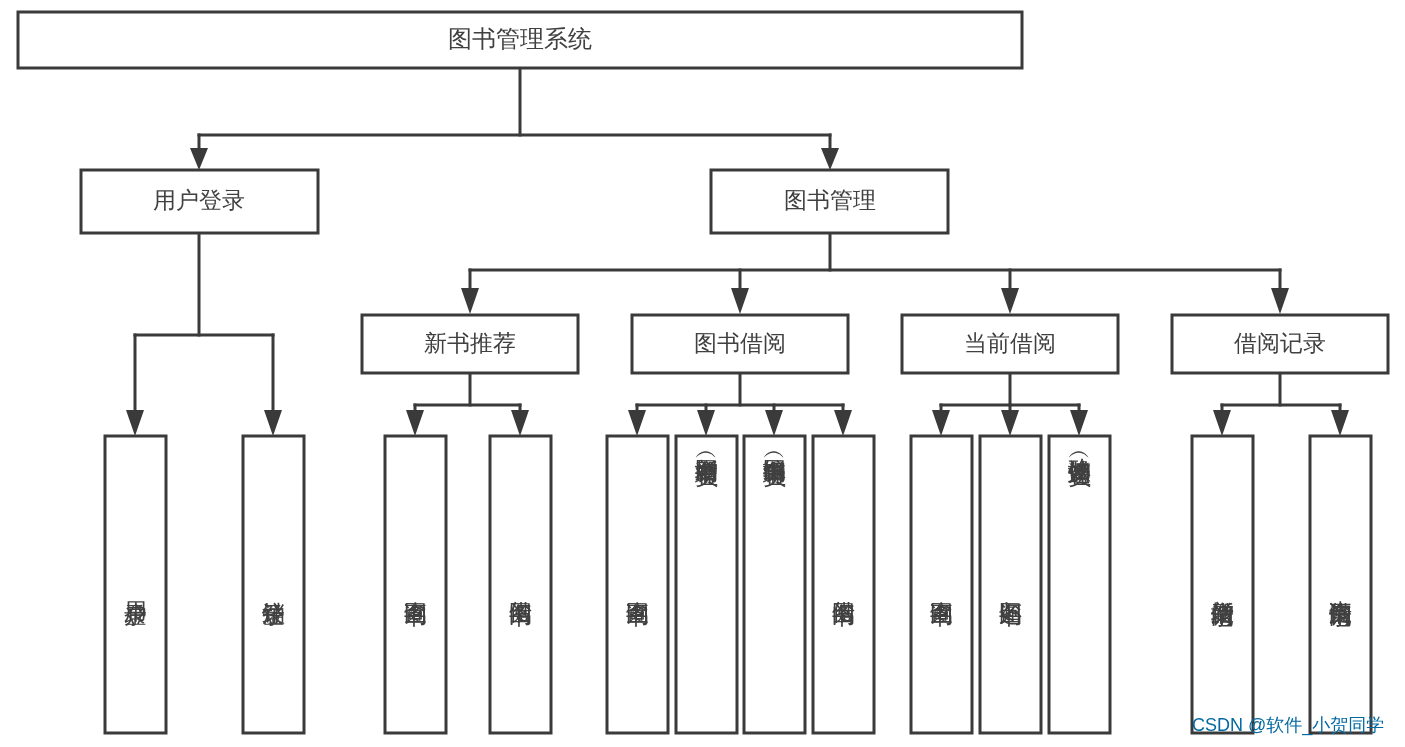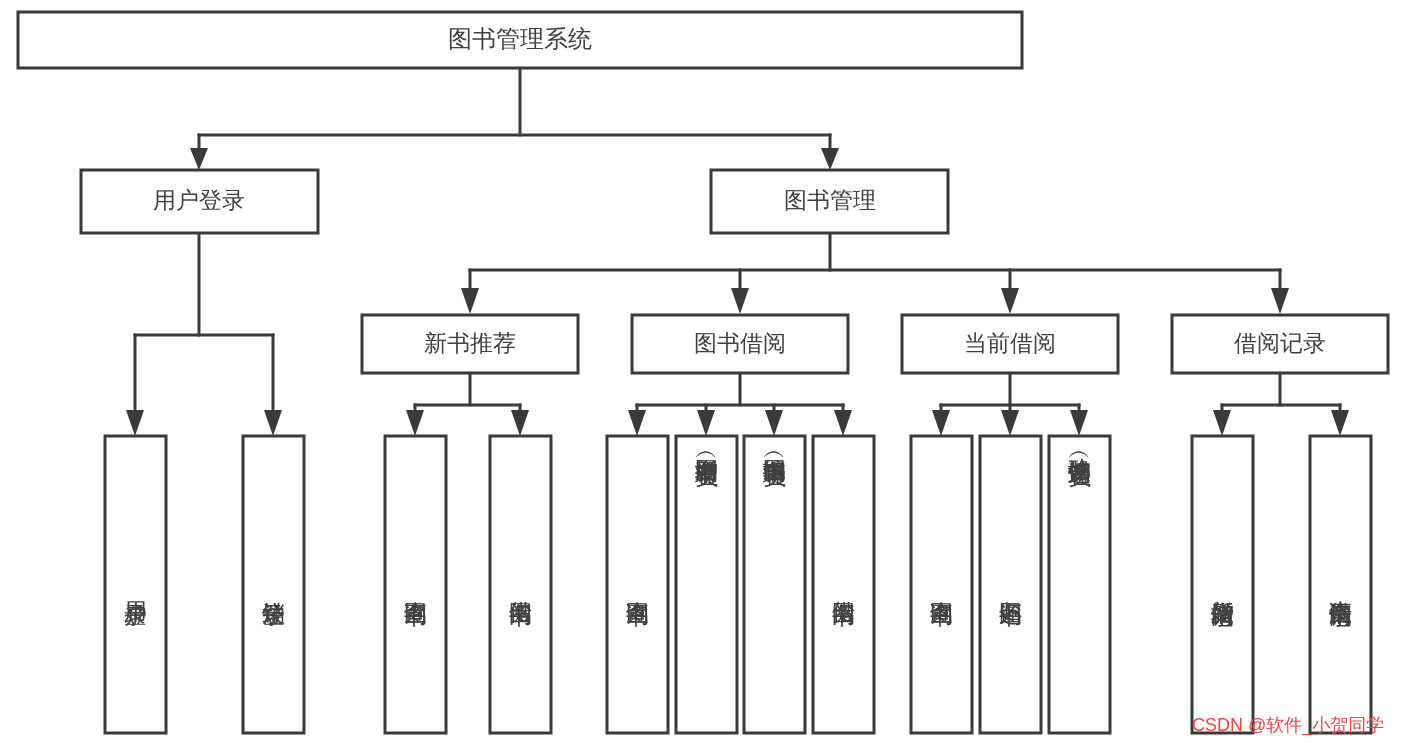--- a/index.html
+++ b/index.html
@@ -68,21 +68,21 @@
     line-height: 1.08;
     letter-spacing: 1px;
     color: #404040;
     white-space: nowrap;
     text-align: center;
   }
   .watermark {
     position: absolute;
     font-family: "Liberation Sans", "DejaVu Sans", sans-serif;
     font-size: 18px;
-    color: #ef4444;
+    color: #0369a1;
     white-space: nowrap;
   }
 </style>
 </head>
 <body>
 
 <div id="diagram-root">
 
   <svg class="diagram-canvas" viewBox="0 0 1405 747">
 

